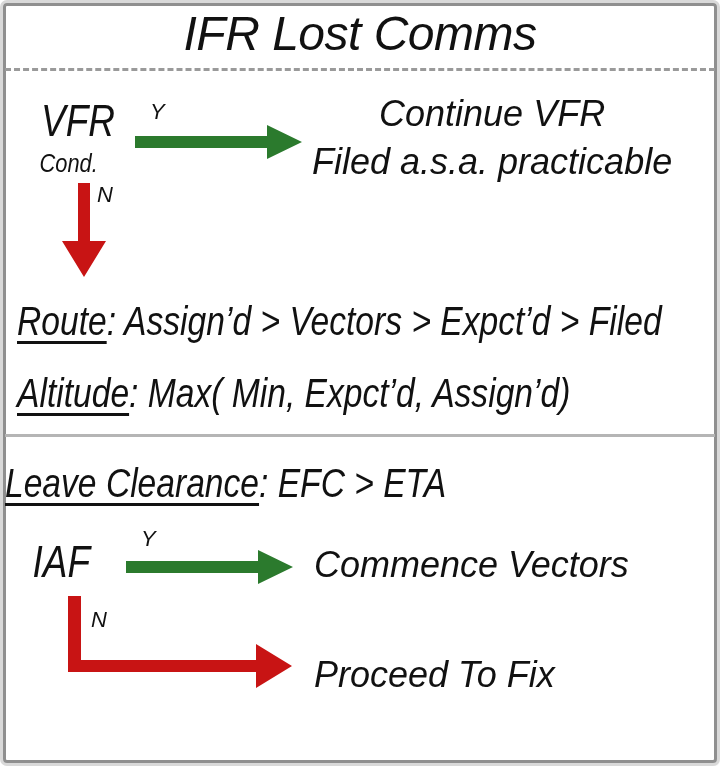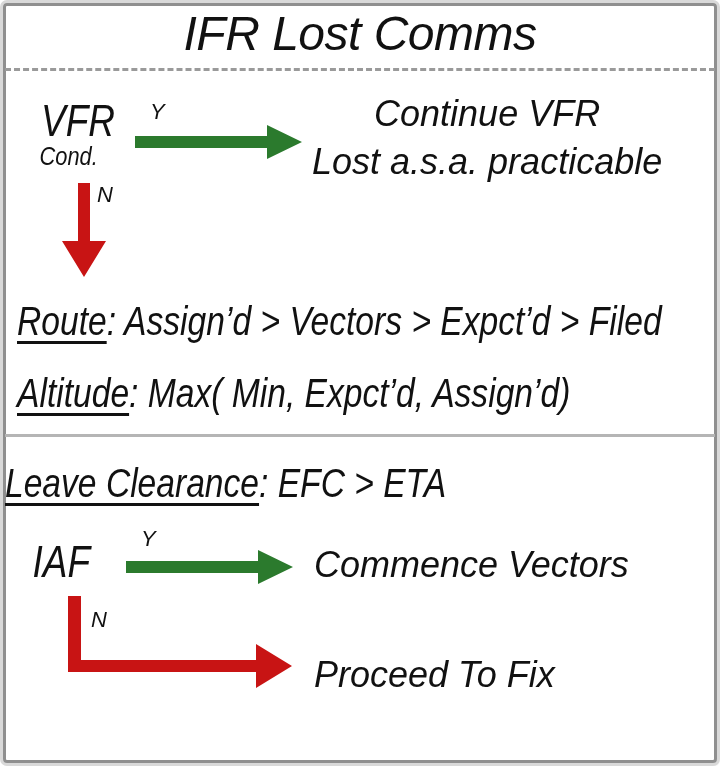--- a/index.html
+++ b/index.html
@@ -25,21 +25,21 @@
     border-top: 3px dashed #9a9a9a;
   }
   .divider-solid {
     left: 5px; right: 5px; top: 434px; height: 3px;
     background: #b5b5b5;
   }
   .cx   { display: inline-block; transform: scaleX(0.84); transform-origin: left center; }
   .cxc  { display: inline-block; transform: scaleX(0.84); transform-origin: center center; }
   .node-col { text-align: left; }
   .node-main { font-size: 44px; line-height: 44px; }
-  .node-sub  { font-size: 26px; line-height: 26px; }
+  .node-sub  { font-size: 26px; line-height: 26px; margin-top: 7px; }
   .yn-label  { font-size: 22px; line-height: 22px; }
   .outcome   { font-size: 36px; line-height: 48px; text-align: center; }
   .outcome-single { font-size: 36px; line-height: 40px; }
   .rule-line { font-size: 40px; line-height: 42px; }
   .rule-label {
     text-decoration: underline;
     text-decoration-thickness: 3px;
     text-underline-offset: 6px;
   }
   svg.arrow { position: absolute; display: block; }
@@ -58,21 +58,21 @@
 </div>
 
 <div class="abs yn-label" style="left:150px; top:101px;">Y</div>
 
 <svg class="arrow" style="left:135px; top:124px;" width="168" height="36" viewBox="0 0 168 36">
   <polygon points="0,12 132,12 132,1 167,18 132,35 132,24 0,24" fill="#2b7a2d"></polygon>
 </svg>
 
 <div class="abs outcome" style="left:312px; top:90px;">
   <div>Continue VFR</div>
-  <div>Lost a.s.a. practicable</div>
+  <div>Filed a.s.a. practicable</div>
 </div>
 
 <svg class="arrow" style="left:61px; top:183px;" width="46" height="96" viewBox="0 0 46 96">
   <polygon points="17,0 29,0 29,58 45,58 23,94 1,58 17,58" fill="#c81414"></polygon>
 </svg>
 
 <div class="abs yn-label" style="left:97px; top:184px;">N</div>
 
 <div class="abs rule-line" style="left:17px; top:300px;">
   <span class="cx"><span class="rule-label">Route</span><span>: Assign’d &gt; Vectors &gt; Expct’d &gt; Filed</span></span>

